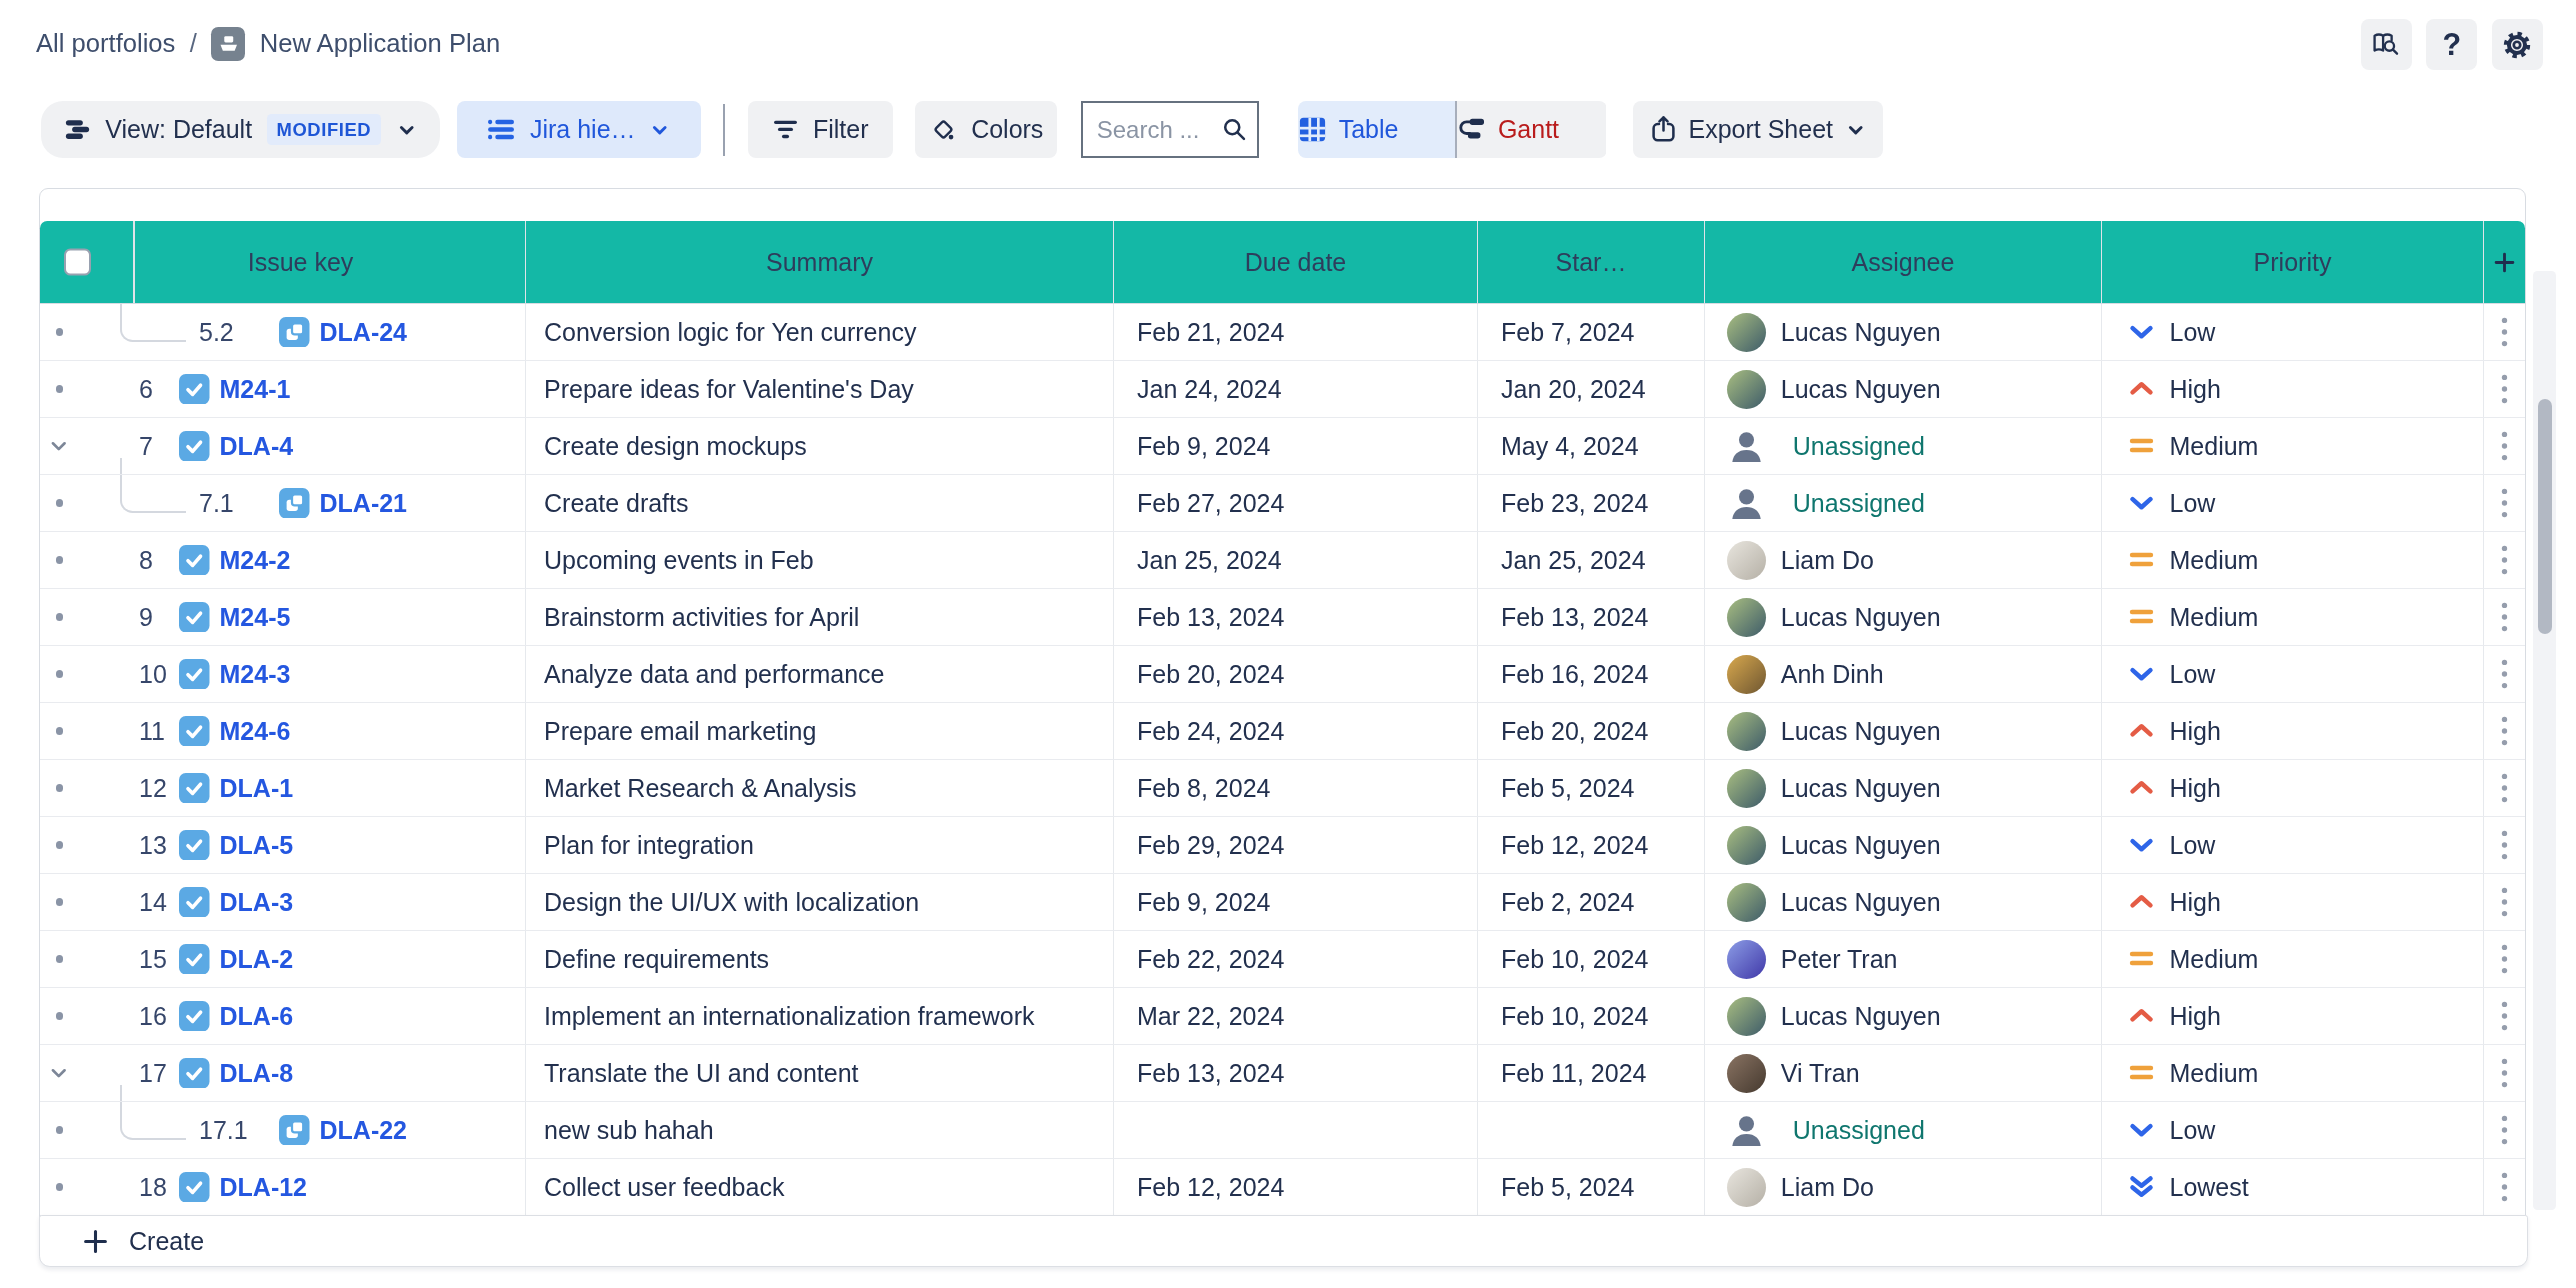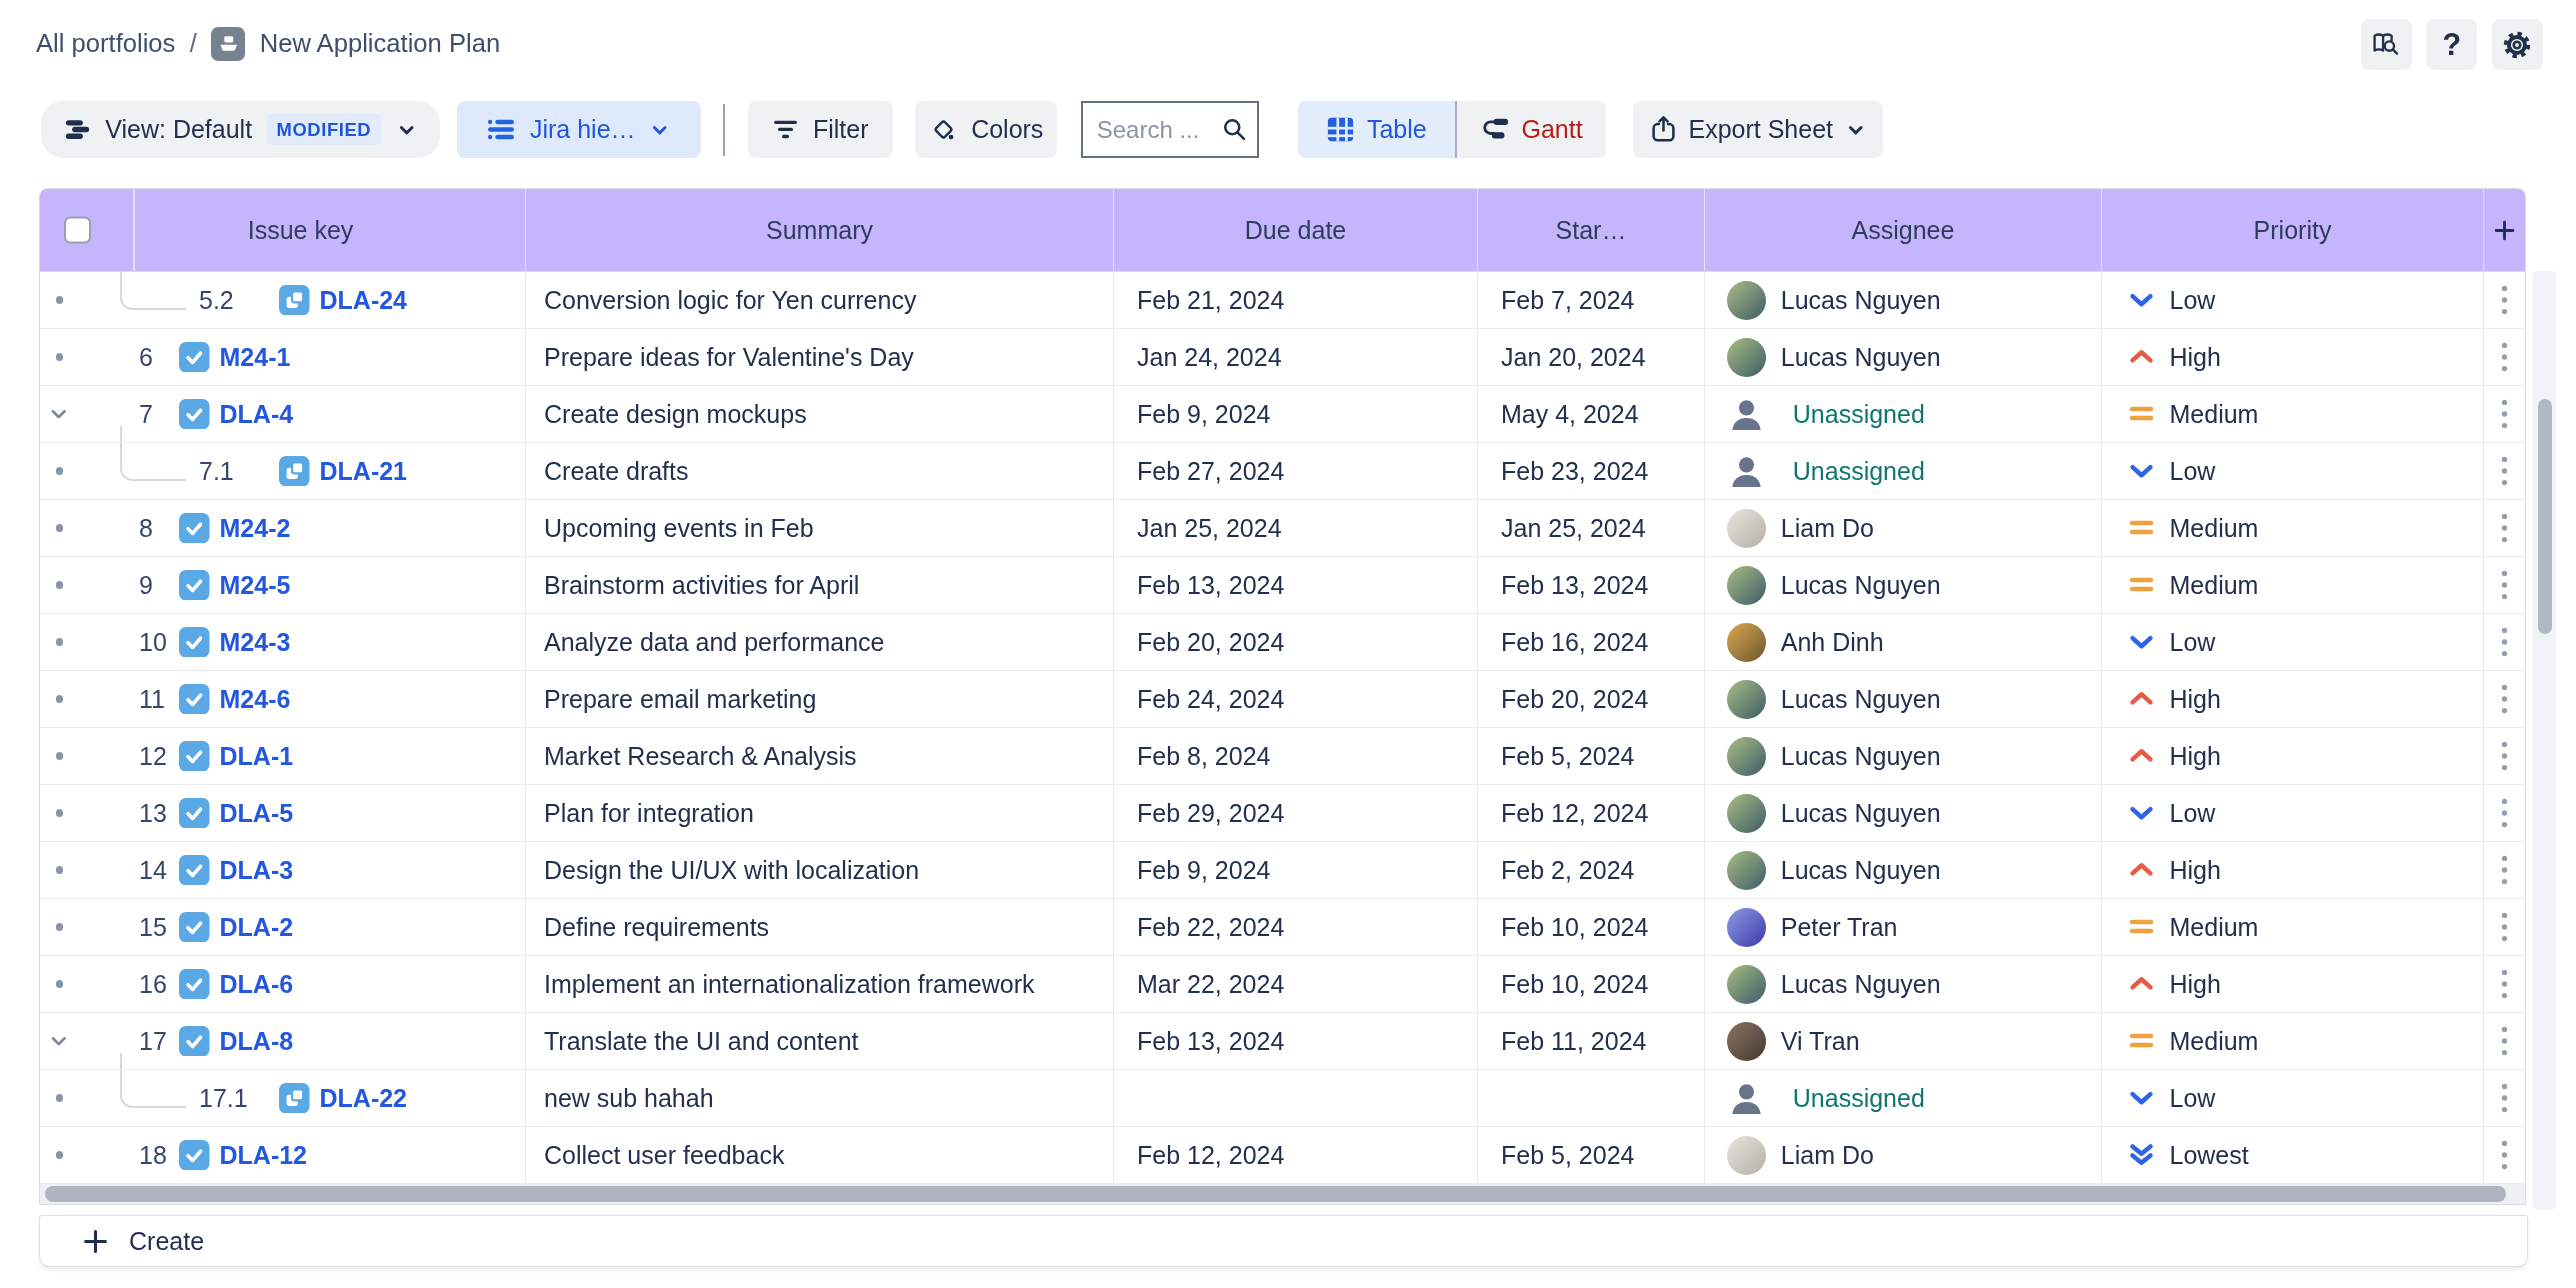--- a/index.html
+++ b/index.html
@@ -28,29 +28,29 @@
   .badge{font-size:18.4px;font-weight:700;letter-spacing:0.6px;color:#1E56D6;background:#E2EBFB;border-radius:4.5px;padding:4.5px 10px;}
   .jira-btn{left:457px;width:244px;background:#DEE9FB;color:#2057DB;}
   .tb-divider{position:absolute;left:723px;top:2.7px;height:52px;width:2.2px;background:#99A1B0;}
   .filter-btn{left:748px;width:145px;}
   .colors-btn{left:915px;width:142px;}
   .search-box{position:absolute;left:1081px;top:0;width:178px;height:57px;background:#fff;
     border:2.2px solid #66717F;border-radius:0;box-sizing:border-box;display:flex;align-items:center;padding:0 9px 0 11.7px;}
   .search-box input{border:0;outline:0;flex:1;min-width:0;font-size:24px;color:#22304E;background:transparent;font-family:inherit;}
   .search-box input::placeholder{color:#8A94A4;}
   .seg{position:absolute;left:1298px;top:0;width:309px;height:57px;border-radius:8px;overflow:hidden;display:flex;}
-  .seg-item{display:flex;align-items:center;justify-content:center;gap:11.7px;font-size:25px;font-weight:500;cursor:pointer;}
+  .seg-item{display:flex;align-items:center;gap:11.7px;font-size:25px;font-weight:500;cursor:pointer;}
   .seg-table{width:157px;background:#E2ECFB;color:#2057DB;}
   .seg-div{width:2.2px;background:#A7AEBB;}
   .seg-gantt{width:149px;background:#F0F1F3;color:#b91c1c;}
   .export-btn{left:1633px;width:250px;gap:11.7px;}
   
   .table-box{position:absolute;left:39px;top:188px;width:2485px;border:1.8px solid #D8DCE2;border-radius:9px 9px 0 0;background:#fff;}
-  .thead{display:grid;grid-template-columns:486px 588px 364px 227px 397px 382px 40px;height:83px;background:#c4b5fd;
-    border-bottom:1.8px solid #D8DCE2;border-radius:7.2px 7.2px 0 0;box-sizing:border-box;}
+  .thead{display:grid;grid-template-columns:486px 588px 364px 227px 397px 382px 40px;height:83px;background:#14b8a6;
+    border-bottom:1.8px solid #D8DCE2;border-radius:7.2px 7.2px 0 0;box-sizing:border-box;margin-top:32px;}
   .th{display:flex;align-items:center;justify-content:center;font-size:25px;font-weight:500;color:#2E3D5C;
     border-right:1.8px solid #E0E3E8;position:relative;box-sizing:border-box;}
   .th:last-child{border-right:0;}
   .th-key::before{content:"";position:absolute;left:93px;top:0;bottom:0;width:1.8px;background:#E0E3E8;}
   .th-key{padding-left:36px;}
   .checkbox{position:absolute;left:24px;top:50%;transform:translateY(-50%);width:27px;height:27px;
     border:2.2px solid #98A1B0;border-radius:6.3px;background:#fff;box-sizing:border-box;cursor:pointer;}
   .row{display:grid;grid-template-columns:486px 588px 364px 227px 397px 382px 40px;height:57px;box-sizing:border-box;
     border-bottom:1.8px solid #E9EBEF;background:#fff;}
   .cell{display:flex;align-items:center;border-right:1.8px solid #E6E9ED;font-size:25px;color:#22304E;

